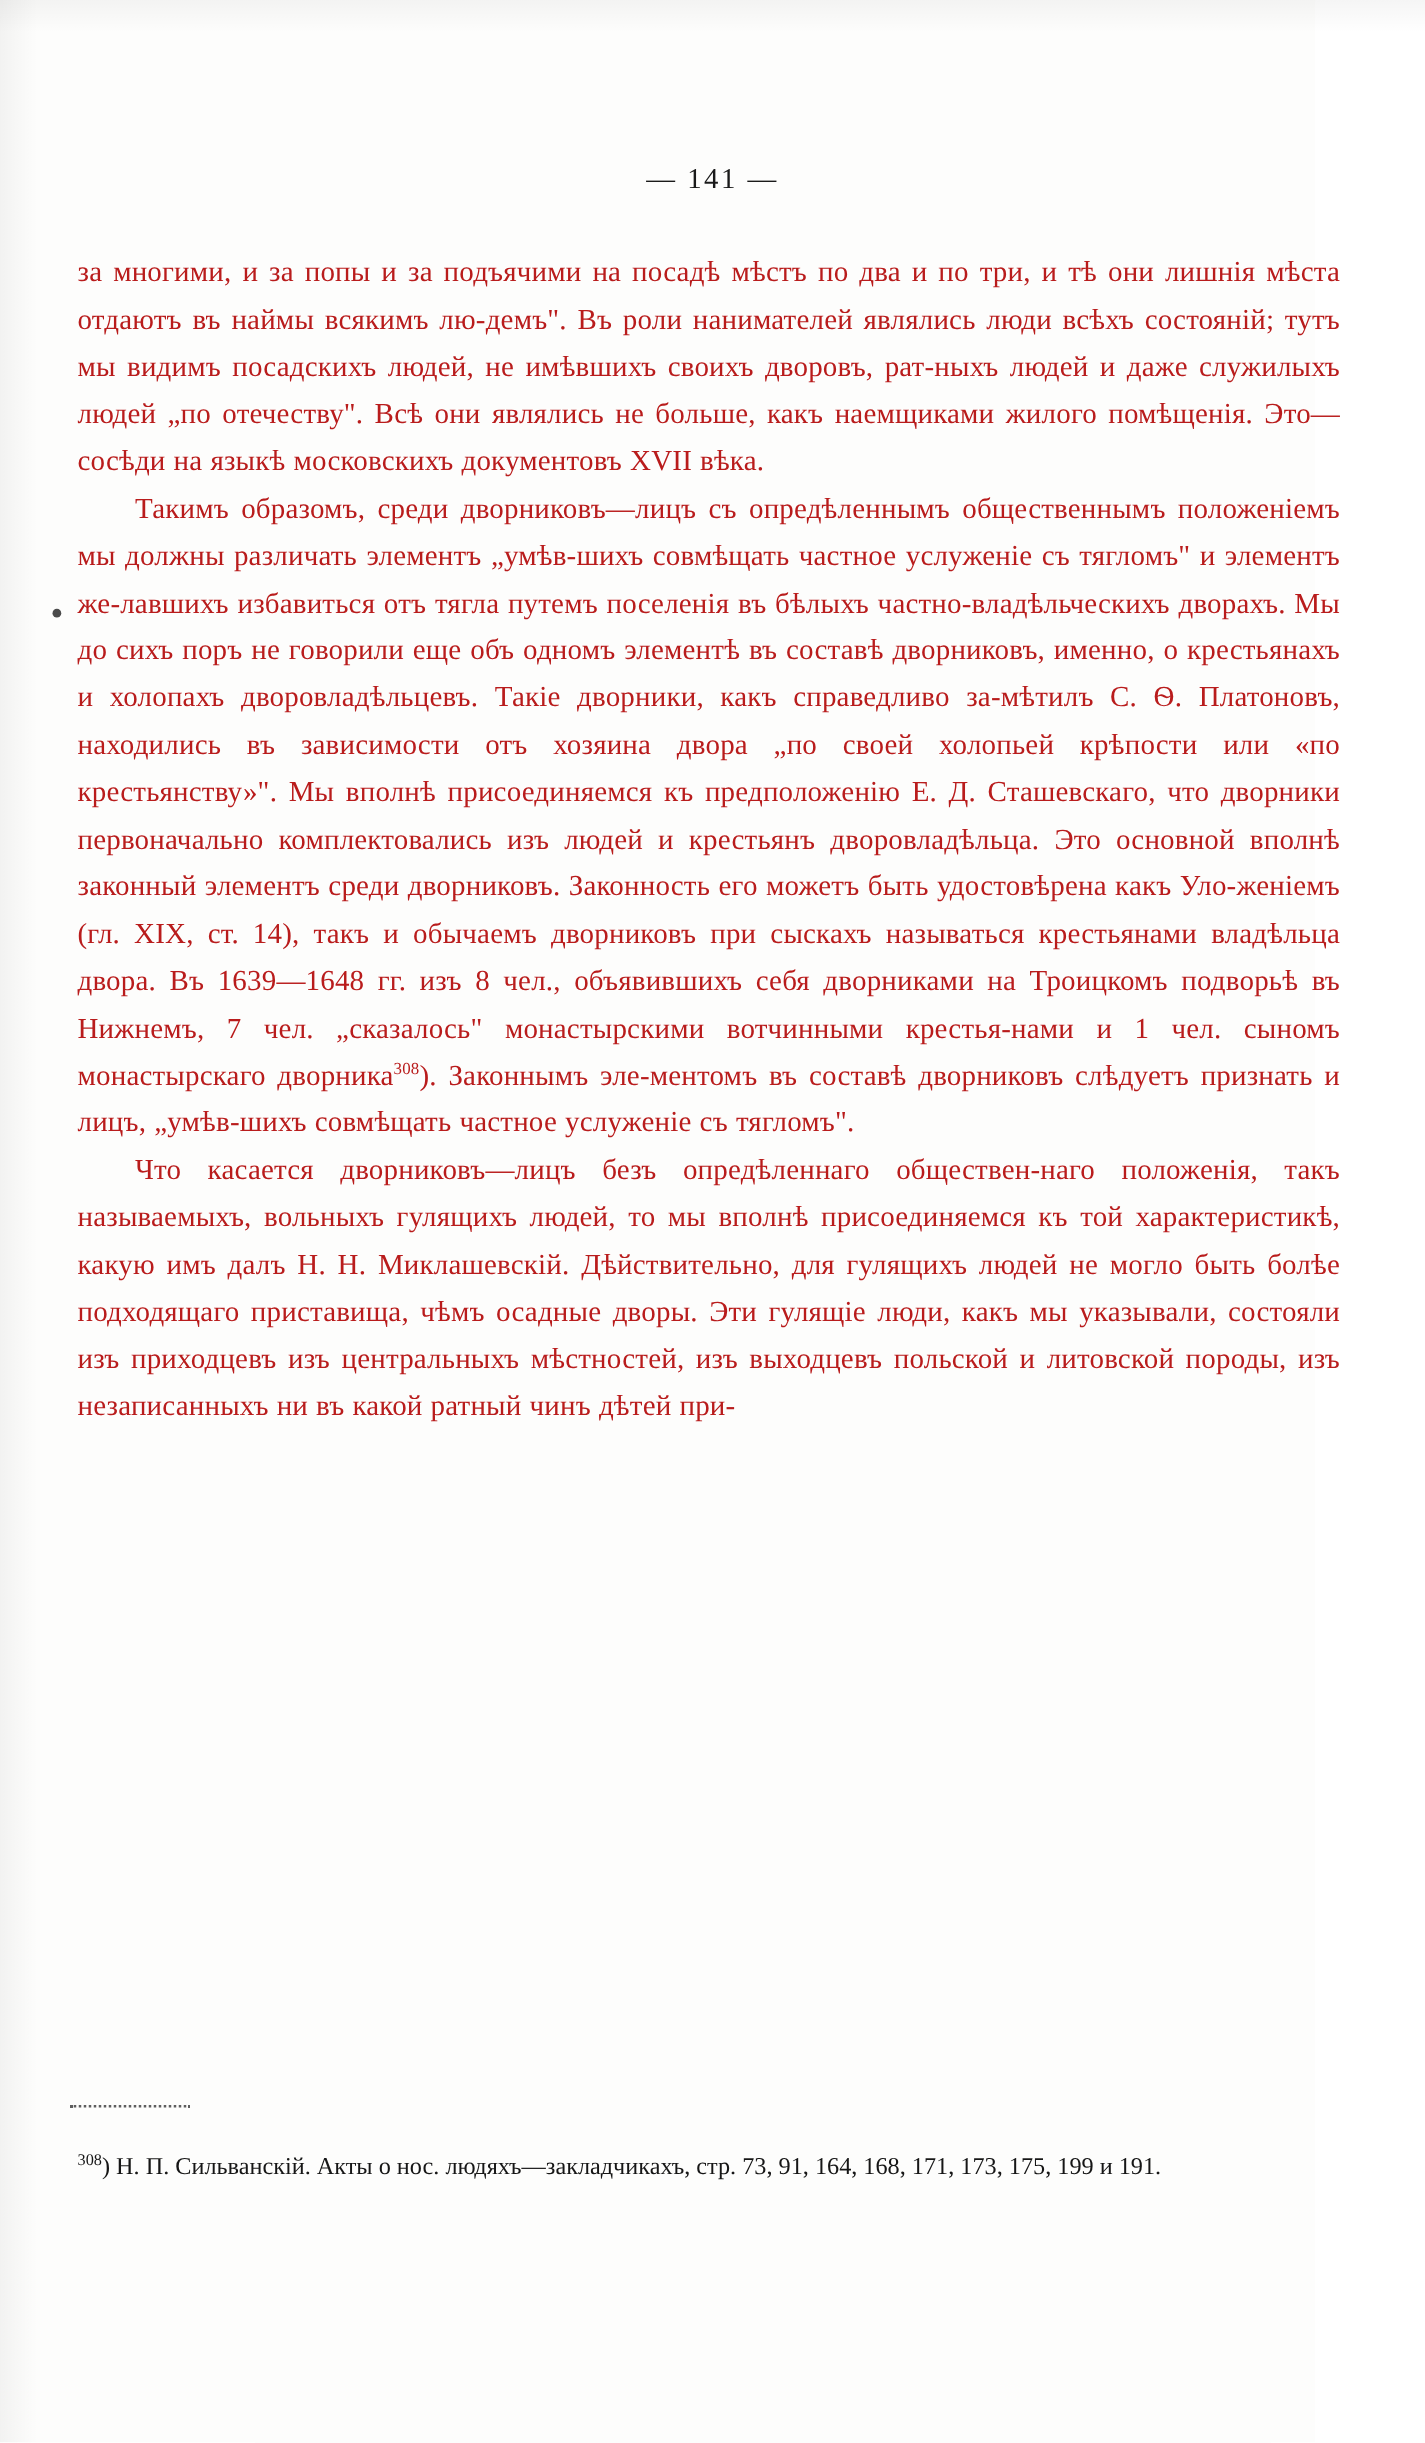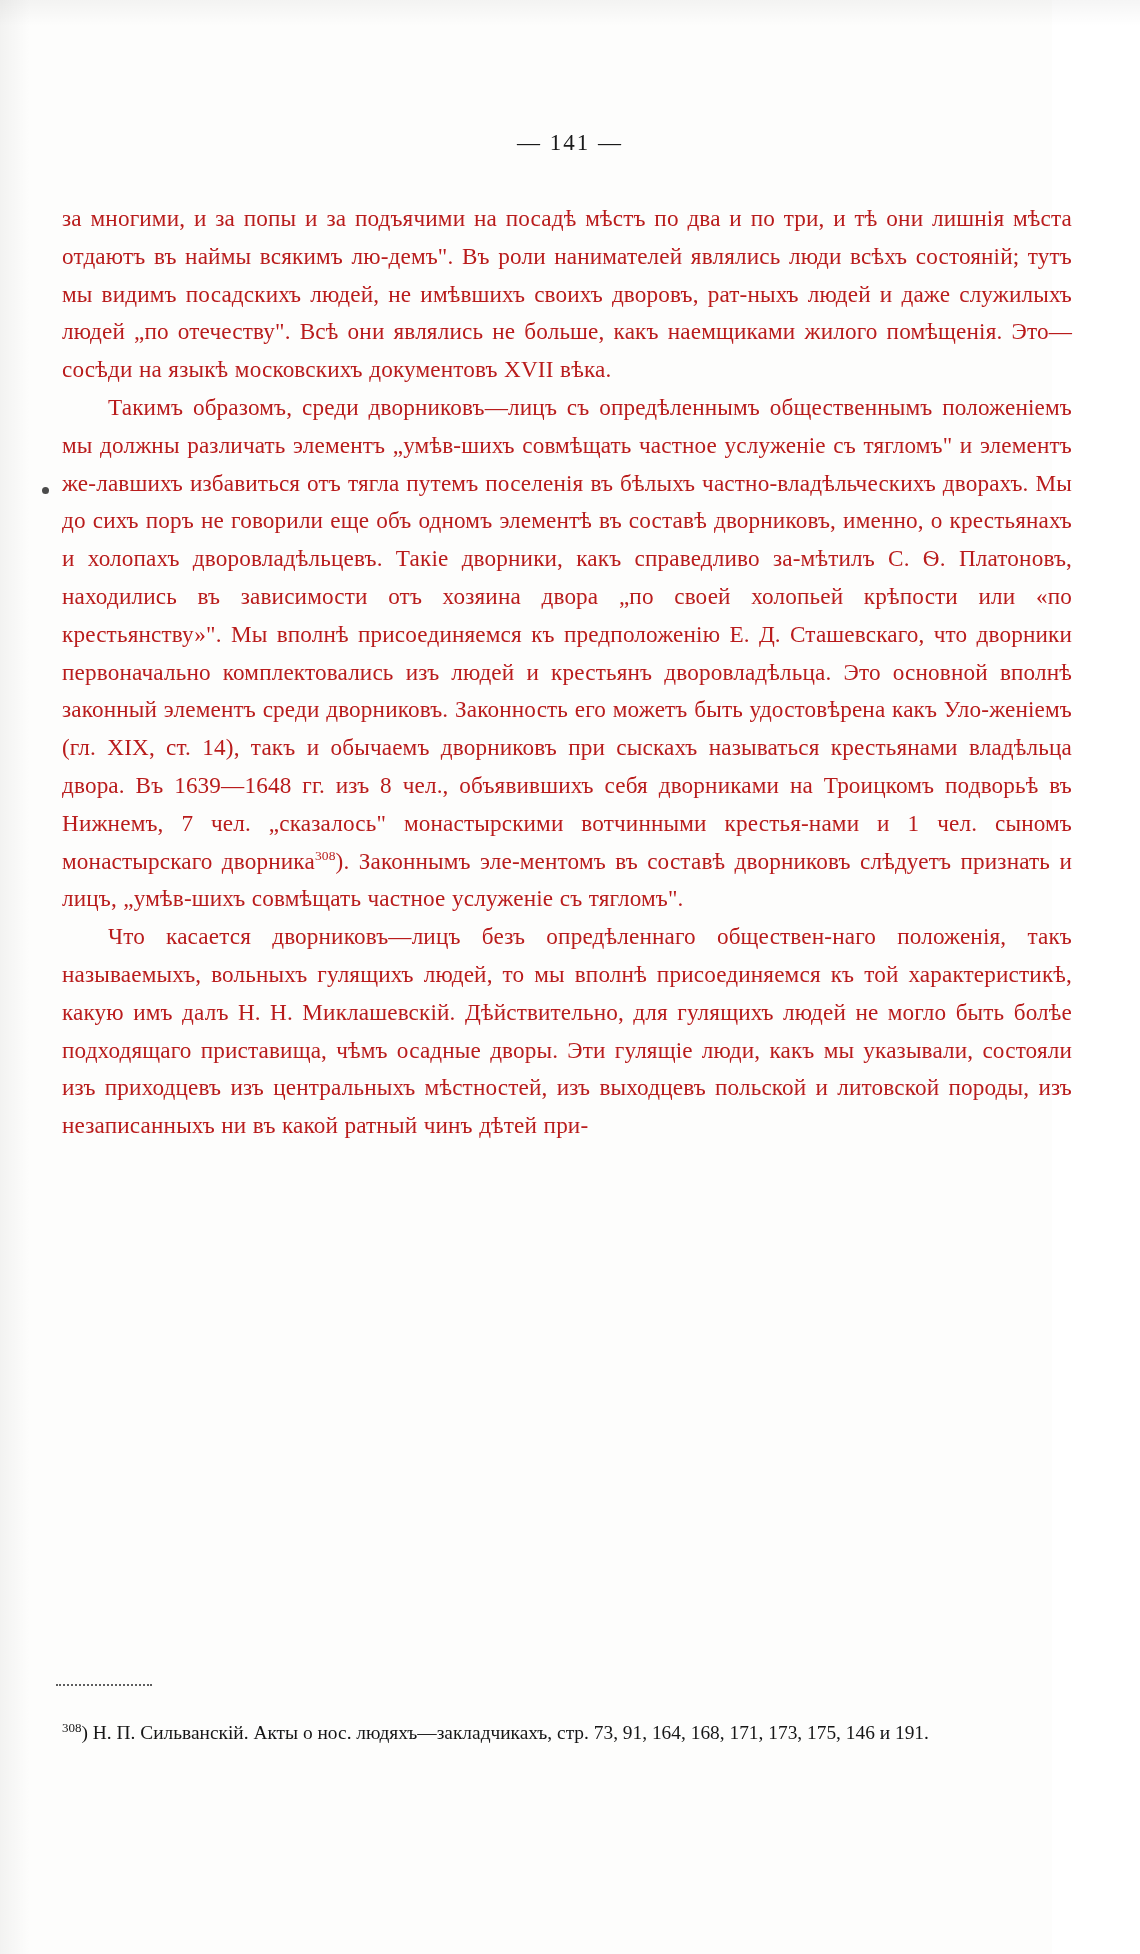--- a/index.html
+++ b/index.html
@@ -118,16 +118,16 @@
 
   <div class="body-text">
     <p class="para">за многими, и за попы и за подъячими на посадѣ мѣстъ по два и по три, и тѣ они лишнія мѣста отдаютъ въ наймы всякимъ лю-демъ". Въ роли нанимателей являлись люди всѣхъ состояній; тутъ мы видимъ посадскихъ людей, не имѣвшихъ своихъ дворовъ, рат-ныхъ людей и даже служилыхъ людей „по отечеству". Всѣ они являлись не больше, какъ наемщиками жилого помѣщенія. Это—сосѣди на языкѣ московскихъ документовъ XVII вѣка.</p>
     <p class="para indent"><span>Такимъ образомъ, среди дворниковъ—лицъ съ опредѣленнымъ общественнымъ положеніемъ мы должны различать элементъ „умѣв-шихъ совмѣщать частное услуженіе съ тягломъ" и элементъ же-лавшихъ избавиться отъ тягла путемъ поселенія въ бѣлыхъ частно-владѣльческихъ дворахъ. Мы до сихъ поръ не говорили еще объ одномъ элементѣ въ составѣ дворниковъ, именно, о крестьянахъ и холопахъ дворовладѣльцевъ. Такіе дворники, какъ справедливо за-мѣтилъ С. Ѳ. Платоновъ, находились въ зависимости отъ хозяина двора „по своей холопьей крѣпости или «по крестьянству»". Мы вполнѣ присоединяемся къ предположенію Е. Д. Сташевскаго, что дворники первоначально комплектовались изъ людей и крестьянъ дворовладѣльца. Это основной вполнѣ законный элементъ среди дворниковъ. Законность его можетъ быть удостовѣрена какъ Уло-женіемъ (гл. XIX, ст. 14), такъ и обычаемъ дворниковъ при сыскахъ называться крестьянами владѣльца двора. Въ 1639—1648 гг. изъ 8 чел., объявившихъ себя дворниками на Троицкомъ подворьѣ въ Нижнемъ, 7 чел. „сказалось" монастырскими вотчинными крестья-нами и 1 чел. сыномъ монастырскаго дворника</span><sup>308</sup><span>). Законнымъ эле-ментомъ въ составѣ дворниковъ слѣдуетъ признать и лицъ, „умѣв-шихъ совмѣщать частное услуженіе съ тягломъ".</span></p>
     <p class="para indent">Что касается дворниковъ—лицъ безъ опредѣленнаго обществен-наго положенія, такъ называемыхъ, вольныхъ гулящихъ людей, то мы вполнѣ присоединяемся къ той характеристикѣ, какую имъ далъ Н. Н. Миклашевскій. Дѣйствительно, для гулящихъ людей не могло быть болѣе подходящаго приставища, чѣмъ осадные дворы. Эти гулящіе люди, какъ мы указывали, состояли изъ приходцевъ изъ центральныхъ мѣстностей, изъ выходцевъ польской и литовской породы, изъ незаписанныхъ ни въ какой ратный чинъ дѣтей при-</p>
   </div>
 
   <div class="sep"></div>
 
   <div class="footnote">
-    <sup>308</sup><span>) Н. П. Сильванскій. Акты о нос. людяхъ—закладчикахъ, стр. 73, 91, 164, 168, 171, 173, 175, 146 и 191.</span>
+    <sup>308</sup><span>) Н. П. Сильванскій. Акты о нос. людяхъ—закладчикахъ, стр. 73, 91, 164, 168, 171, 173, 175, 199 и 191.</span>
   </div>
 
 </div>
 
 </body></html>

